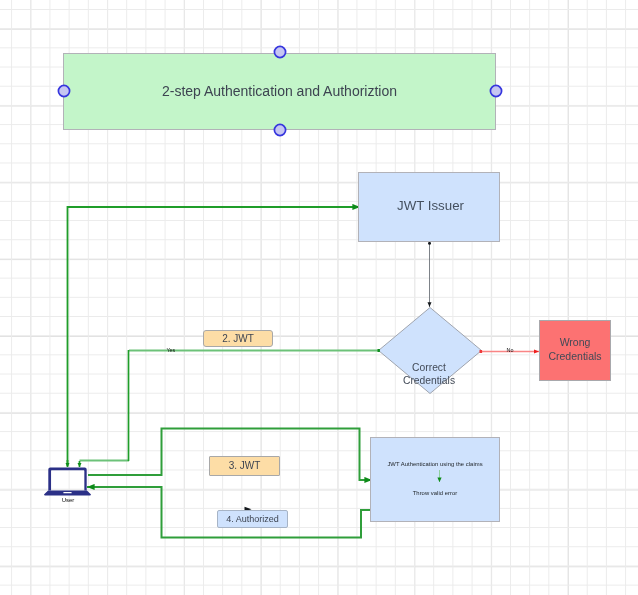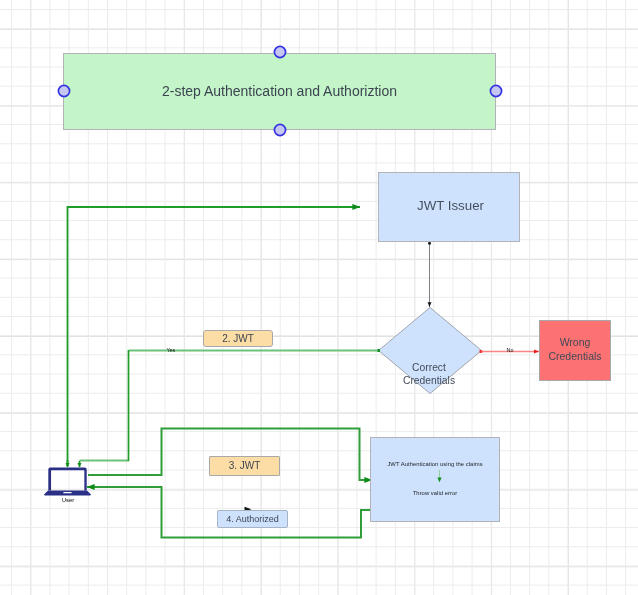--- a/index.html
+++ b/index.html
@@ -14,21 +14,21 @@
       linear-gradient(to bottom, #dcdcdc 1px, transparent 1px);
     background-size:19.2px 19.2px, 19.2px 19.2px, 76.8px 76.8px, 76.8px 76.8px;
     background-position:11.1px 9.0px, 11.1px 9.0px, 30.3px 28.7px, 30.3px 28.7px;
   }
   svg.layer{position:absolute;left:0;top:0;width:638px;height:595px;}
   .node{position:absolute;box-sizing:border-box;display:flex;align-items:center;
         justify-content:center;text-align:center;}
   #title-box{left:63px;top:53px;width:433px;height:77px;background:#c3f5c9;
     border:1px solid #b2b2b8;color:#3d4451;font-size:14px;padding-bottom:1px;}
   #jwt-issuer{left:358px;top:172px;width:142px;height:70px;background:#cfe2fd;
-    border:1px solid #b2b2b8;color:#45505f;font-size:13.3px;padding-bottom:4px;padding-left:3px;margin-left:20px;}
+    border:1px solid #b2b2b8;color:#45505f;font-size:13.3px;padding-bottom:4px;padding-left:3px;}
   #wrong-box{left:539px;top:320px;width:72px;height:61px;background:#fc7272;
     border:1px solid #a8a8ac;color:#424a57;font-size:10.5px;line-height:13.6px;padding-bottom:1px;}
   #jwt-auth{left:370px;top:437px;width:130px;height:85px;background:#cfe2fd;
     border:1px solid #b2b2b8;}
   .lbl{position:absolute;box-sizing:border-box;display:flex;align-items:center;
     justify-content:center;text-align:center;color:#3d4451;}
   #lbl-auth{left:198px;top:193px;width:82px;height:28px;background:#cfe2fd;
     border:1px solid #a7b4c6;border-radius:2px;font-size:8.5px;line-height:11px;}
   #lbl-jwt2{left:203px;top:330px;width:70px;height:17px;background:#fddda6;
     border:1px solid #a8a8a8;border-radius:3px;font-size:10px;padding-bottom:1px;text-align:center;}

